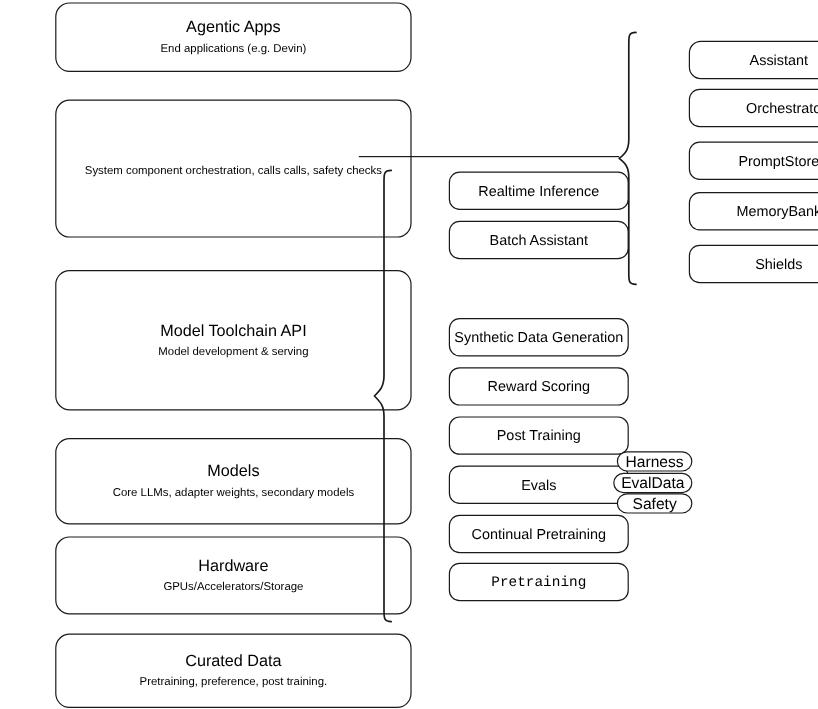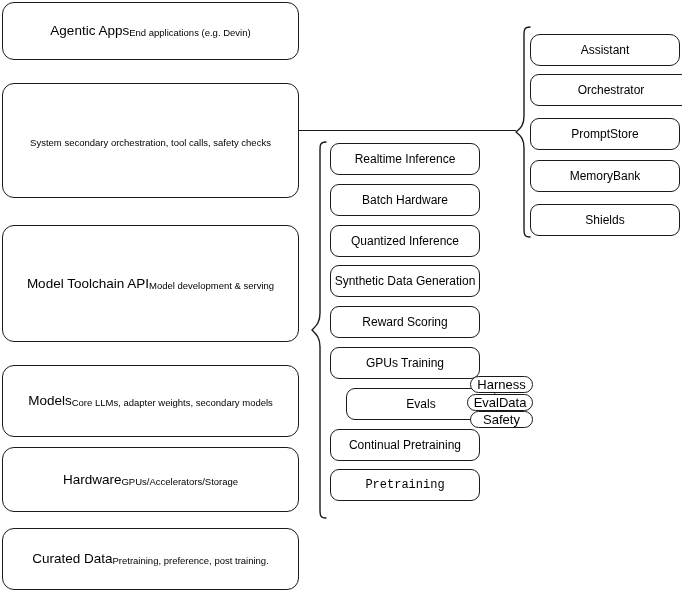--- a/index.html
+++ b/index.html
@@ -17,24 +17,25 @@
     height: 591px;
     background: #ffffff;
     overflow: hidden;
   }
   .node {
     position: absolute;
     box-sizing: border-box;
     border: 1px solid #1a1a1a;
     background: #ffffff;
     display: flex;
-    flex-direction: row;
+    flex-direction: column;
     align-items: center;
     justify-content: center;
     text-align: center;
+    margin-left: 44px;
   }
   .stack-node {
     border-radius: 12px;
   }
   .stack-node .title {
     font-size: 13.5px;
     line-height: 16px;
     color: #000000;
   }
   .stack-node .subtitle {
@@ -75,21 +76,21 @@
 <body>
 
 <div id="canvas">
 
   <div class="node stack-node" style="left:2px; top:2px; width:297px; height:58px;">
     <div class="title">Agentic Apps</div>
     <div class="subtitle">End applications (e.g. Devin)</div>
   </div>
 
   <div class="node stack-node" style="left:2px; top:83px; width:297px; height:115px;">
-    <div class="subtitle">System secondary orchestration, tool calls, safety checks</div>
+    <div class="subtitle">System component orchestration, calls calls, safety checks</div>
   </div>
 
   <div class="node stack-node" style="left:2px; top:225px; width:297px; height:117px;text-align:right;">
     <div class="title">Model Toolchain API</div>
     <div class="subtitle">Model development &amp; serving</div>
   </div>
 
   <div class="node stack-node" style="left:2px; top:365px; width:297px; height:72px;">
     <div class="title">Models</div>
     <div class="subtitle">Core LLMs, adapter weights, secondary models</div>
@@ -110,35 +111,32 @@
   <div class="connector" style="left:310px; top:141px; width:18px; height:378px;">
     <svg width="18" height="378" viewBox="0 0 18 378">
       <path d="M16 1 C10 1 10 4 10 10 L10 172 C10 181 7 184 2 189 C7 194 10 197 10 206 L10 368 C10 374 10 377 16 377" fill="none" stroke="#1a1a1a" stroke-width="1.4" stroke-linecap="round" stroke-linejoin="round"></path>
     </svg>
   </div>
 
   <div class="node leaf-node" style="left:330px; top:143px; width:150px; height:32px;">
     <div class="label">Realtime Inference</div>
   </div>
   <div class="node leaf-node" style="left:330px; top:184px; width:150px; height:32px;">
-    <div class="label">Batch Hardware</div>
-  </div>
-  <div class="node leaf-node" style="left:330px; top:225px; width:150px; height:32px;">
-    <div class="label">Quantized Inference</div>
+    <div class="label">Batch Assistant</div>
   </div>
   <div class="node leaf-node" style="left:330px; top:265px; width:150px; height:32px;">
     <div class="label">Synthetic Data Generation</div>
   </div>
   <div class="node leaf-node" style="left:330px; top:306px; width:150px; height:32px;">
     <div class="label">Reward Scoring</div>
   </div>
   <div class="node leaf-node" style="left:330px; top:347px; width:150px; height:32px;">
-    <div class="label">GPUs Training</div>
+    <div class="label">Post Training</div>
   </div>
-  <div class="node leaf-node" style="left:346px; top:388px; width:150px; height:32px;">
+  <div class="node leaf-node" style="left:330px; top:388px; width:150px; height:32px;">
     <div class="label">Evals</div>
   </div>
   <div class="node leaf-node" style="left:330px; top:429px; width:150px; height:32px;">
     <div class="label">Continual Pretraining</div>
   </div>
   <div class="node leaf-node" style="left:330px; top:469px; width:150px; height:32px;font-family:Liberation Mono, monospace;">
     <div class="label">Pretraining</div>
   </div>
 
   <div class="node pill-node" style="left:470px; top:376px; width:63px; height:17px;">

